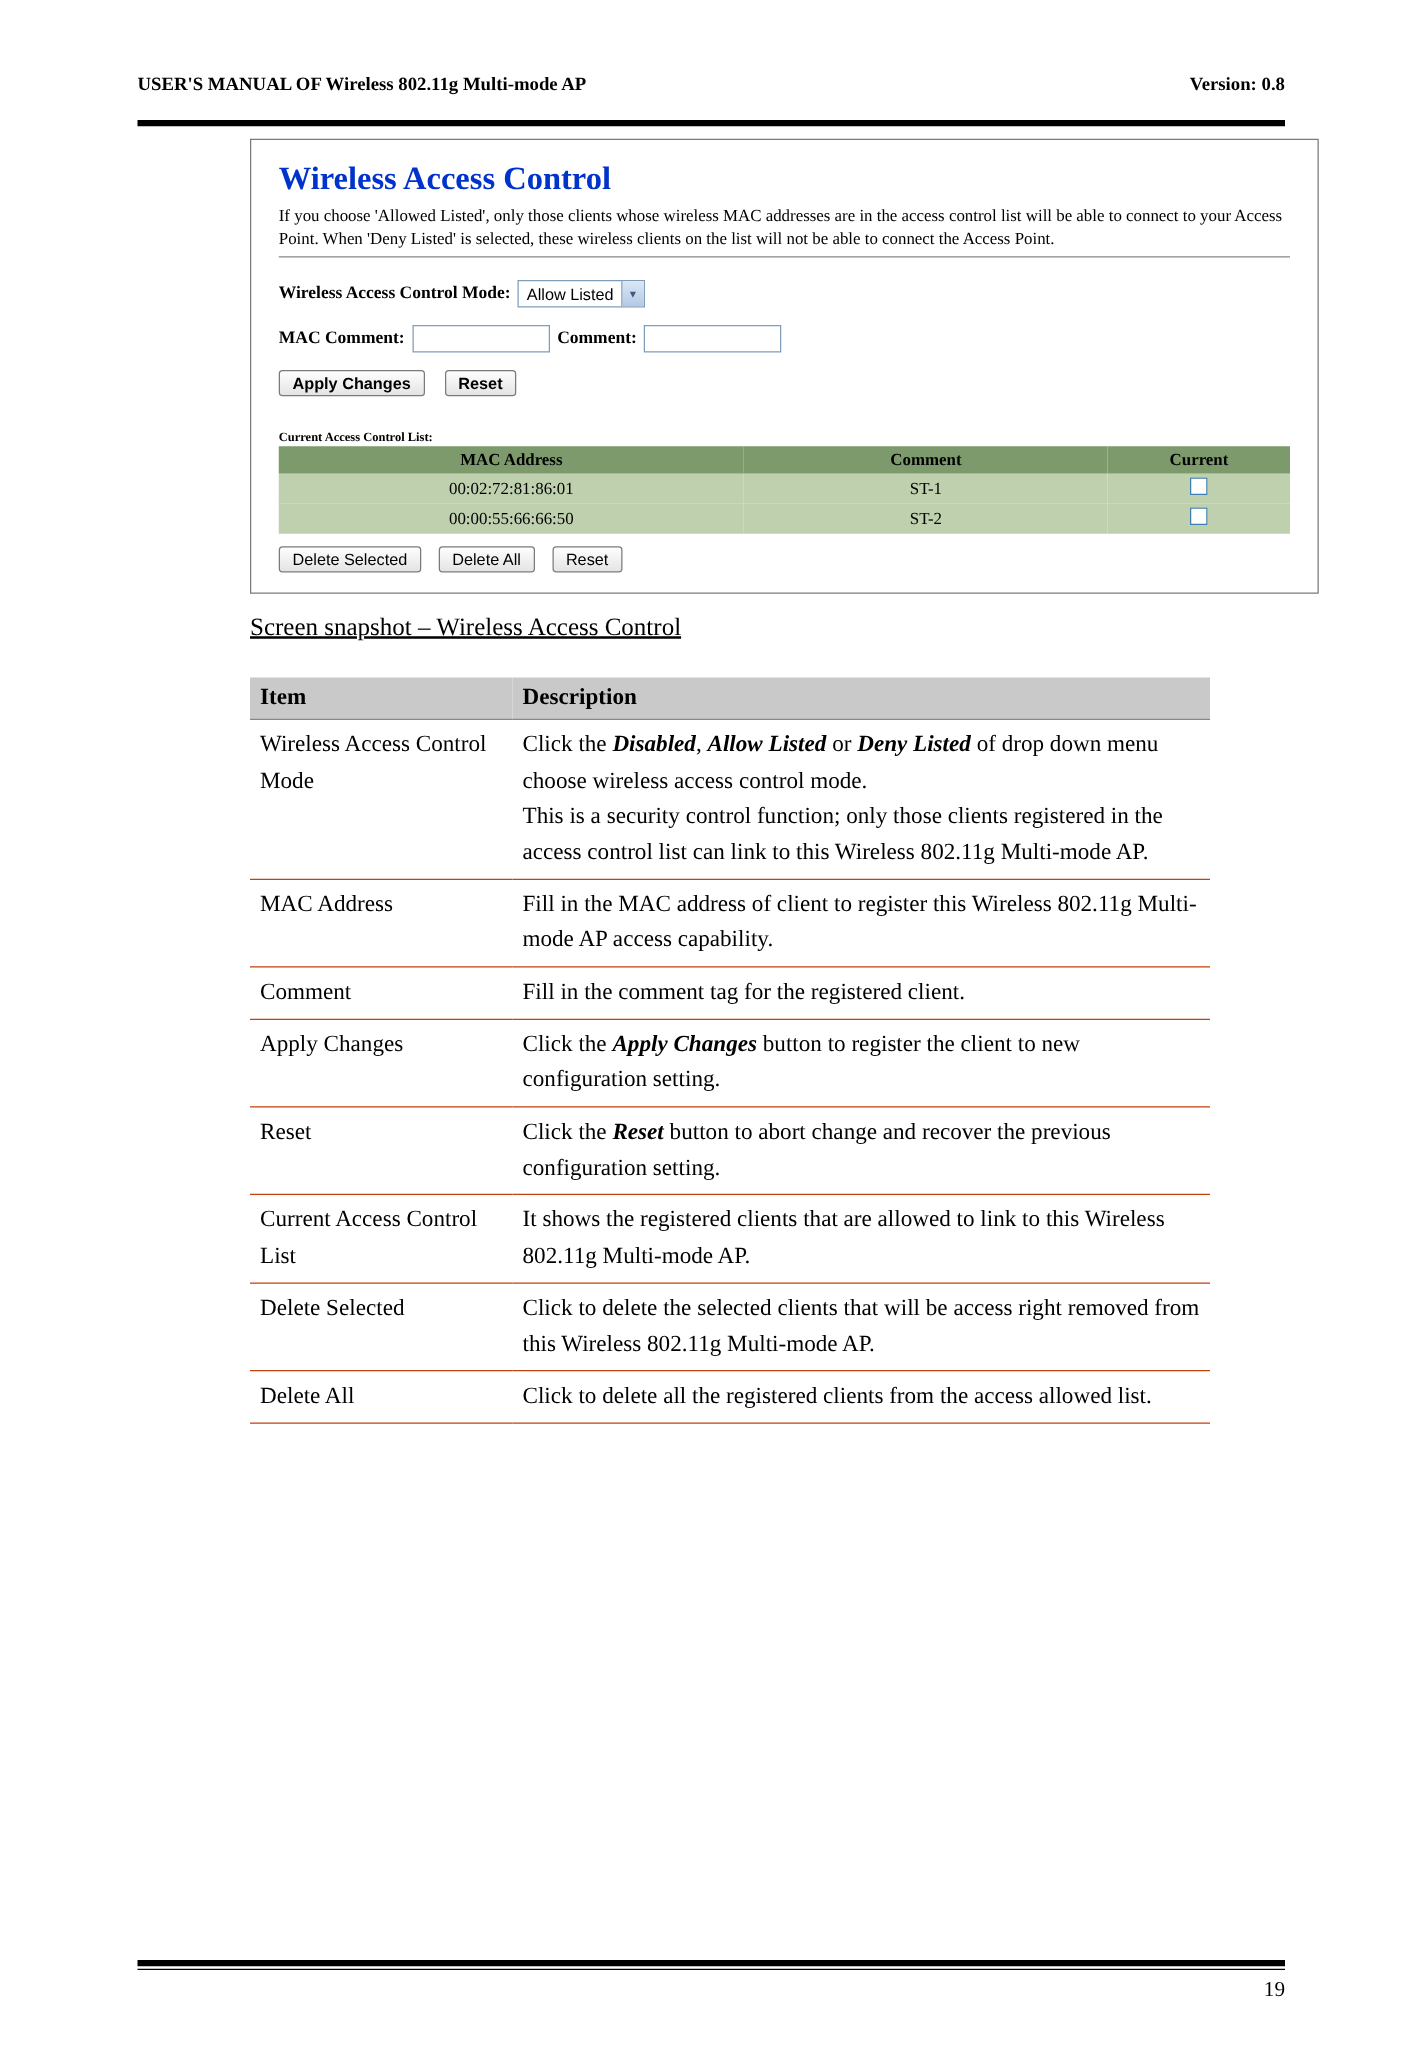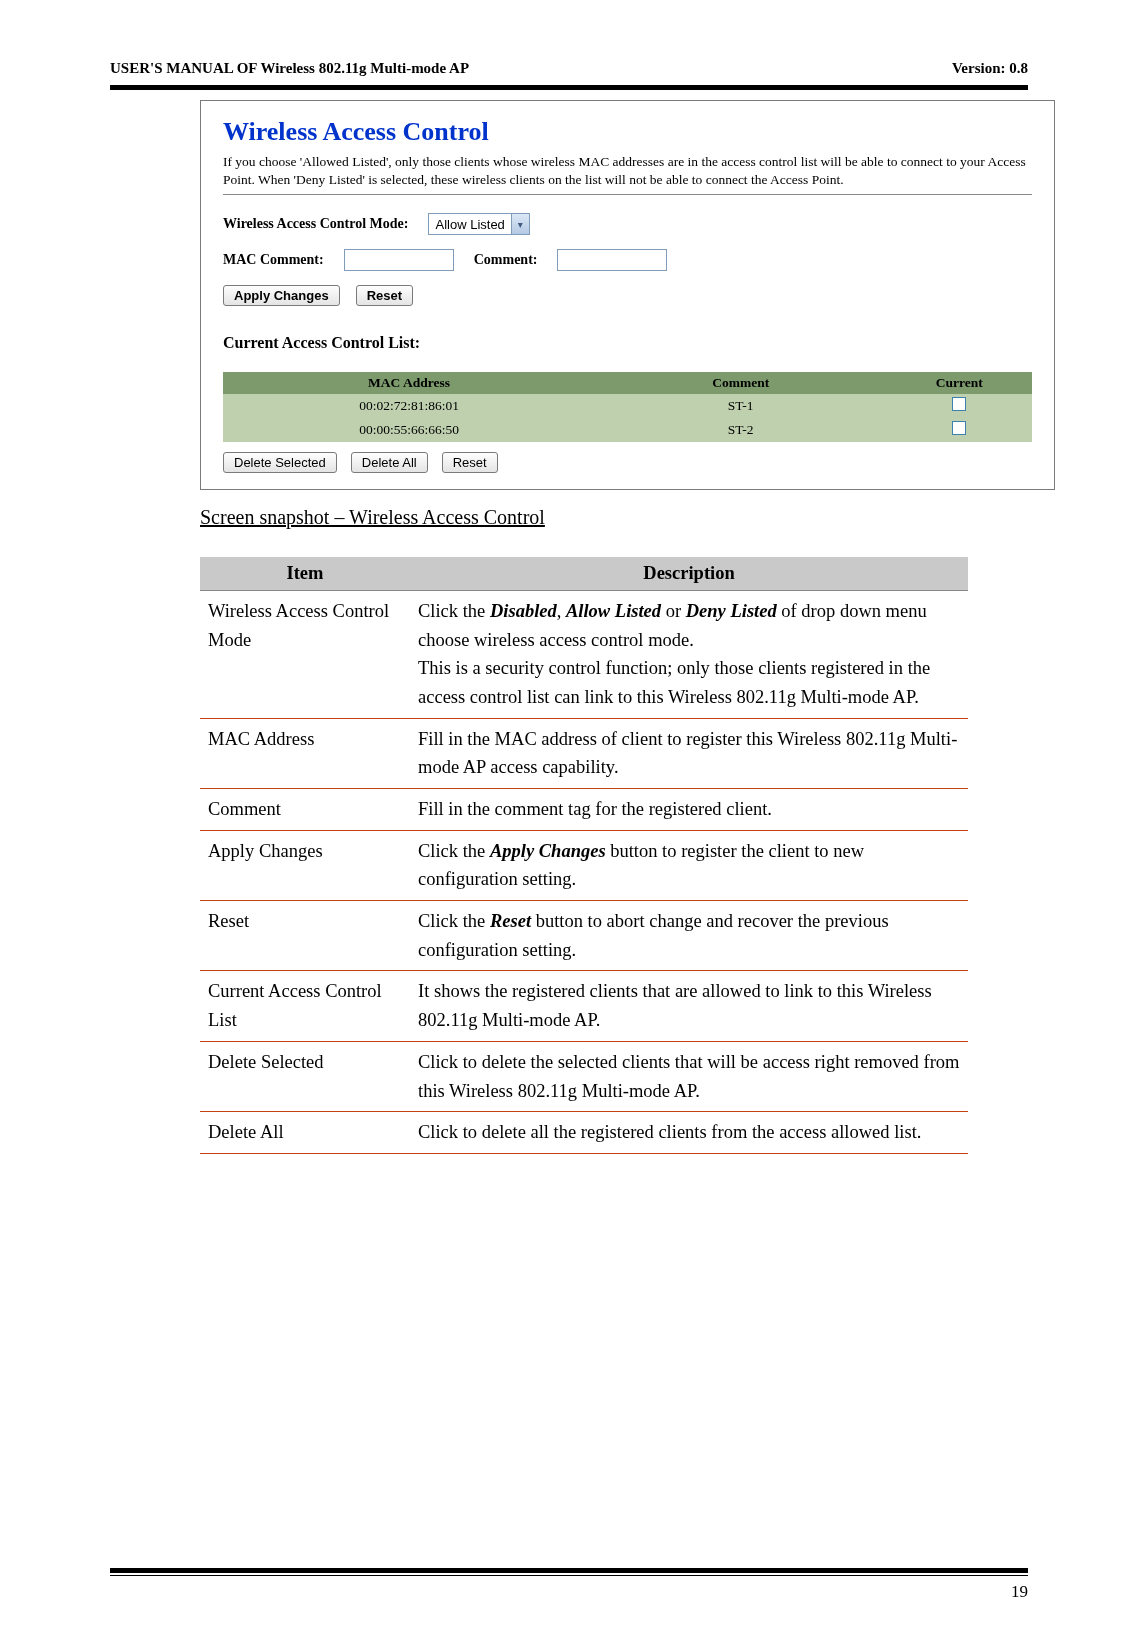--- a/index.html
+++ b/index.html
@@ -1,51 +1,51 @@
 <!DOCTYPE html>
 <html><head>
 <meta charset="utf-8">
 <style>
   * { margin: 0; padding: 0; box-sizing: border-box; }
   body { font-family: "Times New Roman", serif; background: #fff; width: 1138px; height: 1652px; position: relative; }
   .page { padding: 60px 110px 40px 110px; }
-  .header-row { display: flex; justify-content: space-between; font-family: "Times New Roman", serif; font-weight: bold; font-size: 15px; margin-bottom: 8px; }
+  .header-row { display: flex; justify-content: space-between; font-family: "Times New Roman", serif; font-weight: bold; font-size: 15px; margin-bottom: 19px; }
   .header-line { height: 5px; background: #000; margin-bottom: 10px; }
 
   .top-offset { margin-left: 90px; }
 
   .panel { border: 1px solid #7a7a7a; padding: 16px 22px 16px 22px; width: 855px; }
   .panel-title { color: #0033cc; font-size: 26px; font-weight: bold; font-family: "Times New Roman", serif; margin-bottom: 6px; }
   .panel-desc { font-family: "Times New Roman", serif; font-size: 13.5px; line-height: 1.3; }
   .hr { border: none; border-top: 1px solid #888; margin: 6px 0 18px 0; }
 
-  .form-row { display: flex; align-items: center; gap: 20px; margin-bottom: 14px; font-family: "Times New Roman", serif; font-size: 14px; font-weight: bold; }
+  .form-row { display: flex; align-items: center; gap: 6px; margin-bottom: 14px; font-family: "Times New Roman", serif; font-size: 14px; font-weight: bold; }
   .form-row label { font-weight: bold; }
   .select-box { display: inline-flex; align-items: center; border: 1px solid #7f9db9; background: #fff; height: 22px; font-family: Arial, sans-serif; font-size: 13px; font-weight: normal; }
   .select-box .sel-text { padding: 0 6px; }
   .select-box .sel-arrow { width: 18px; height: 20px; background: linear-gradient(#dbe7f6,#b4c9e4); display:flex; align-items:center; justify-content:center; color:#405a80; font-size:10px; border-left:1px solid #7f9db9;}
   .text-input { border: 1px solid #7f9db9; height: 22px; width: 110px; padding: 0 4px; font-family: Arial, sans-serif; font-size: 13px; }
 
   .btn { display:inline-block; font-family: Arial, sans-serif; font-size: 13px; padding: 2px 10px; border: 1px solid #7a7a7a; border-radius: 3px; background: linear-gradient(#fefefe,#e4e4e4); cursor: pointer; }
 
-  .ctrl-list-title { font-family: "Times New Roman", serif; font-size: 16px; font-weight: bold; margin-top: 28px; margin-bottom: 20px; }
+  .ctrl-list-title { font-family: "Times New Roman", serif; font-size: 10px; font-weight: bold; margin-top: 28px; margin-bottom: 1px; }
   .ctrl-table { width: 100%; border-collapse: collapse; }
   .ctrl-table th { background: #7c9a6c; color: #000; font-family: "Times New Roman", serif; font-size: 13.5px; font-weight: bold; padding: 3px 6px; }
   .ctrl-table td { background: #bed0ae; font-family: "Times New Roman", serif; font-size: 13.5px; padding: 3px 22px; text-align: center; }
   .col-mac { width: 46%; }
   .col-comment { width: 36%; }
   .col-select { width: 18%; }
   .chk { width: 14px; height: 14px; border: 1px solid #3c7fb1; background: #fff; display: inline-block; }
 
   .btn-row { margin-top: 10px; display: flex; gap: 14px; }
 
   .caption { font-family: "Times New Roman", serif; font-size: 20px; text-decoration: underline; margin-top: 16px; }
 
   .desc-table { margin-top: 28px; width: 768px; border-collapse: collapse; font-family: "Times New Roman", serif; font-size: 18.5px; }
-  .desc-table th { background: #c9c9c9; text-align: center; font-weight: bold; padding: 6px 8px; border-bottom: 1px solid #888; }
+  .desc-table th { background: #c9c9c9; text-align: left; font-weight: bold; padding: 6px 8px; border-bottom: 1px solid #888; }
   .desc-table th:first-child { width: 210px; }
   .desc-table td { padding: 6px 8px 6px 8px; vertical-align: top; border-bottom: 1px solid #c2410c; line-height: 1.55; }
 
   .footer-bar { position: absolute; bottom: 50px; left: 110px; right: 110px; }
   .footer-line-thick { height: 5px; background: #000; }
   .footer-line-thin { height: 1px; background: #000; margin-top: 2px; }
   .page-num { text-align: right; font-family: "Times New Roman", serif; font-size: 17px; margin-top: 6px; }
 </style>
 </head>
 <body>

